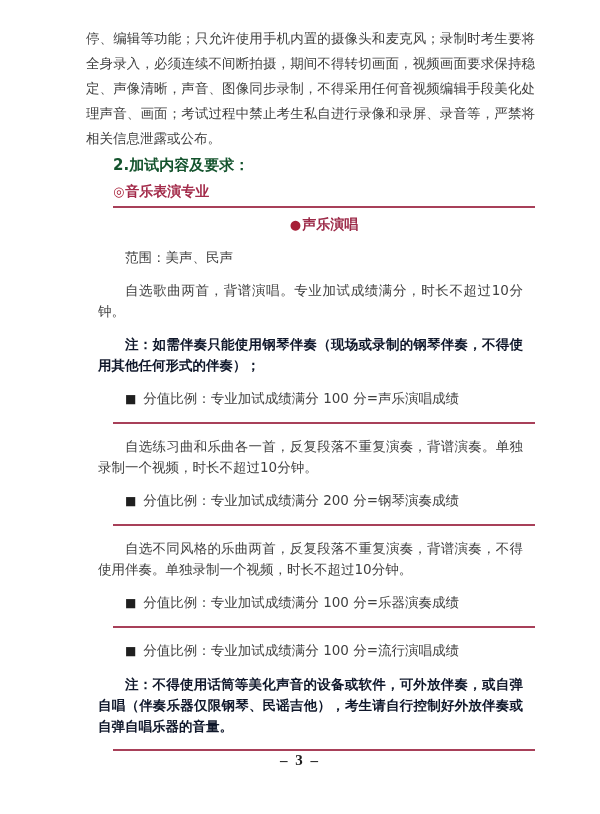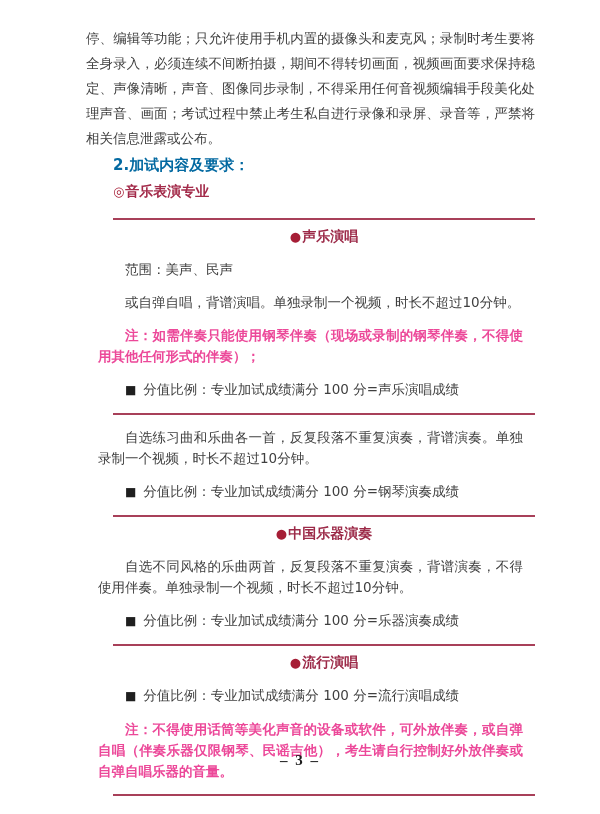--- a/index.html
+++ b/index.html
@@ -8,40 +8,40 @@
     overflow:hidden; font-family:"DejaVu Sans","Liberation Sans",sans-serif;
   }
   .content { position:absolute; left:86px; top:26px; width:449px; }
 
   .intro {
     margin:0; font-size:13.5px; line-height:25px; color:#3f3f3f;
     text-align:justify;
   }
   .h-req {
     margin:3px 0 0; padding-left:27px; font-size:15px; font-weight:bold;
-    color:#0369a1; line-height:22px;
+    color:#14532d; line-height:22px;
   }
   .h-major {
-    margin:5px 0 16px; padding-left:27px; font-size:14px; font-weight:bold;
+    margin:5px 0 4px; padding-left:27px; font-size:14px; font-weight:bold;
     color:#a32b4a; line-height:20px;
   }
   .rule {
     margin:3px 0 0 27px; height:0; border:0;
     border-top:2px solid #a84059;
   }
   .sec-title {
     margin:6px 0 0; padding-left:27px; font-size:14px; font-weight:bold;
     color:#9c2a48; line-height:21px;text-align:center;
   }
   .bullet { color:#a61e36; font-size:13px; margin-right:1px; }
   p.body {
     margin:12px; font-size:13.5px; line-height:21px; color:#3f3f3f;
     text-align:justify; text-indent:2em;
   }
-  p.body.bold { font-weight:bold; color:#ec4899; }
+  p.body.bold { font-weight:bold; color:#0f172a; }
   .marker { color:#1f1f1f; font-size:12px; margin-right:7px; }
   .pagenum {
     position:absolute; left:0; right:0; top:752px; text-align:center;
     font-family:"Liberation Serif","DejaVu Serif",serif; font-weight:bold;
     font-size:15px; color:#1a1a1a; letter-spacing:2px;
   }
 </style>
 </head>
 <body>
 
@@ -55,45 +55,39 @@
     <div class="h-major">
       <span class="bullet">◎</span><span>音乐表演专业</span>
     </div>
     <div class="rule"></div>
 
     <section>
       <div class="sec-title">
         <span class="bullet">●</span><span>声乐演唱</span>
       </div>
       <p class="body">范围：美声、民声</p>
-      <p class="body">或自弹自唱，背谱演唱。单独录制一个视频，时长不超过10分钟。</p>
+      <p class="body">自选歌曲两首，背谱演唱。专业加试成绩满分，时长不超过10分钟。</p>
       <p class="body bold">注：如需伴奏只能使用钢琴伴奏（现场或录制的钢琴伴奏，不得使用其他任何形式的伴奏）；</p>
       <p class="body"><span class="marker">■</span><span>分值比例：专业加试成绩满分 100 分=声乐演唱成绩</span></p>
     </section>
     <div class="rule"></div>
 
     <section>
       <p class="body">自选练习曲和乐曲各一首，反复段落不重复演奏，背谱演奏。单独录制一个视频，时长不超过10分钟。</p>
-      <p class="body"><span class="marker">■</span><span>分值比例：专业加试成绩满分 100 分=钢琴演奏成绩</span></p>
+      <p class="body"><span class="marker">■</span><span>分值比例：专业加试成绩满分 200 分=钢琴演奏成绩</span></p>
     </section>
     <div class="rule"></div>
 
     <section>
-      <div class="sec-title">
-        <span class="bullet">●</span><span>中国乐器演奏</span>
-      </div>
       <p class="body">自选不同风格的乐曲两首，反复段落不重复演奏，背谱演奏，不得使用伴奏。单独录制一个视频，时长不超过10分钟。</p>
       <p class="body"><span class="marker">■</span><span>分值比例：专业加试成绩满分 100 分=乐器演奏成绩</span></p>
     </section>
     <div class="rule"></div>
 
     <section>
-      <div class="sec-title">
-        <span class="bullet">●</span><span>流行演唱</span>
-      </div>
       <p class="body"><span class="marker">■</span><span>分值比例：专业加试成绩满分 100 分=流行演唱成绩</span></p>
       <p class="body bold">注：不得使用话筒等美化声音的设备或软件，可外放伴奏，或自弹自唱（伴奏乐器仅限钢琴、民谣吉他），考生请自行控制好外放伴奏或自弹自唱乐器的音量。</p>
     </section>
     <div class="rule"></div>
 
   </div>
 
   <div class="pagenum">– 3 –</div>
 </div>
 

